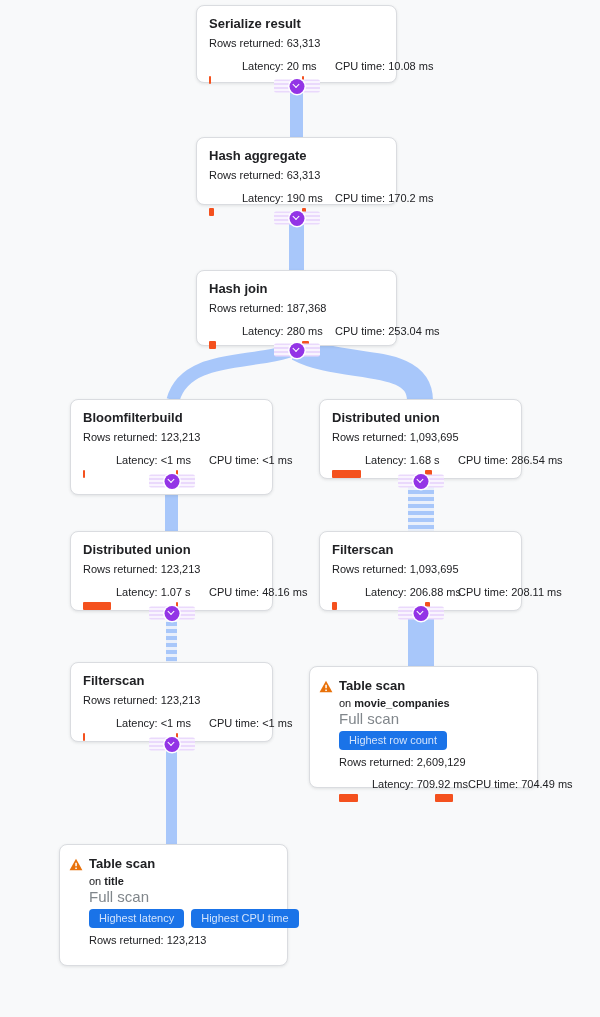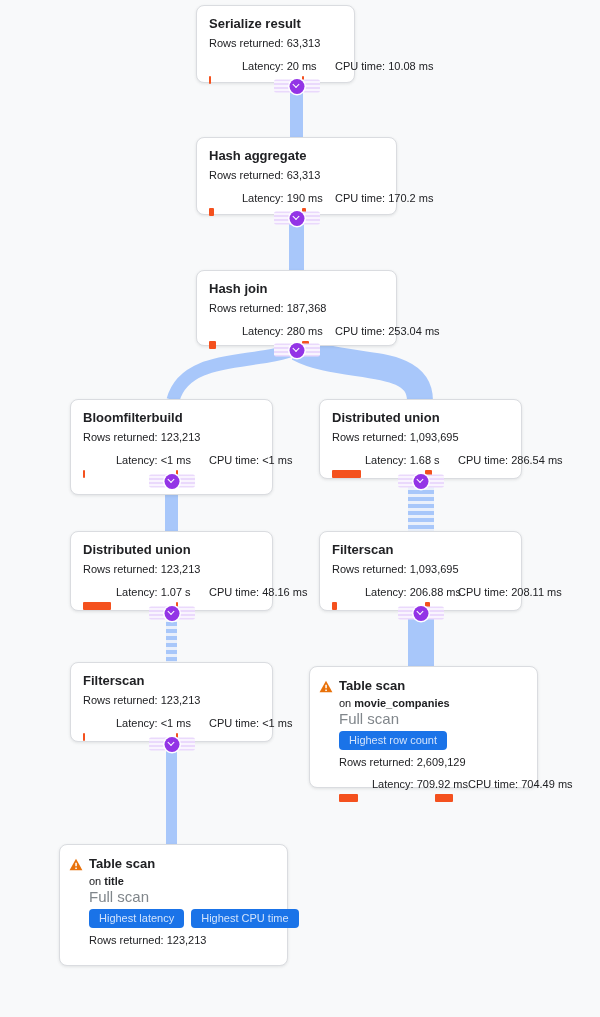--- a/index.html
+++ b/index.html
@@ -62,36 +62,36 @@
   <svg class="branches" width="600" height="1017" viewBox="0 0 600 1017">
     <path d="M297 348 C 258 366, 186 352, 173 400" stroke="#a8c7fa" stroke-width="13" fill="none"></path>
     <path d="M298 348 C 342 372, 420 354, 420 401" stroke="#a8c7fa" stroke-width="26" fill="none"></path>
   </svg>
   <div class="edge solid" style="left:165px;top:476px;width:13px;height:58px"></div>
   <div class="edge striped" style="left:408px;top:476px;width:26px;height:58px"></div>
   <div class="edge striped" style="left:166px;top:608px;width:11px;height:57px"></div>
   <div class="edge solid" style="left:408px;top:608px;width:26px;height:61px"></div>
   <div class="edge solid" style="left:166px;top:739px;width:11px;height:108px"></div>
 
-  <div class="card" style="left:196px;top:5px;width:159px;height:78px">
+  <div class="card" style="left:196px;top:5px;width:201px;height:78px">
     <div class="title">Serialize result</div>
     <div class="rows"><span>Rows returned:</span> <span>63,313</span></div>
     <div class="metrics">
       <div class="metric">
         <div class="mline"><span>Latency:</span> <span>20 ms</span></div>
         <div class="bar" style="width: 2px;"></div>
       </div>
       <div class="metric">
         <div class="mline"><span>CPU time:</span> <span>10.08 ms</span></div>
         <div class="bar" style="width: 2px;"></div>
       </div>
     </div>
   </div>
 
-  <div class="card" style="left:196px;top:137px;width:201px;height:78px">
+  <div class="card" style="left:196px;top:137px;width:201px;height:68px">
     <div class="title">Hash aggregate</div>
     <div class="rows"><span>Rows returned:</span> <span>63,313</span></div>
     <div class="metrics">
       <div class="metric">
         <div class="mline"><span>Latency:</span> <span>190 ms</span></div>
         <div class="bar" style="width: 5px;"></div>
       </div>
       <div class="metric">
         <div class="mline"><span>CPU time:</span> <span>170.2 ms</span></div>
         <div class="bar" style="width: 4px;"></div>

